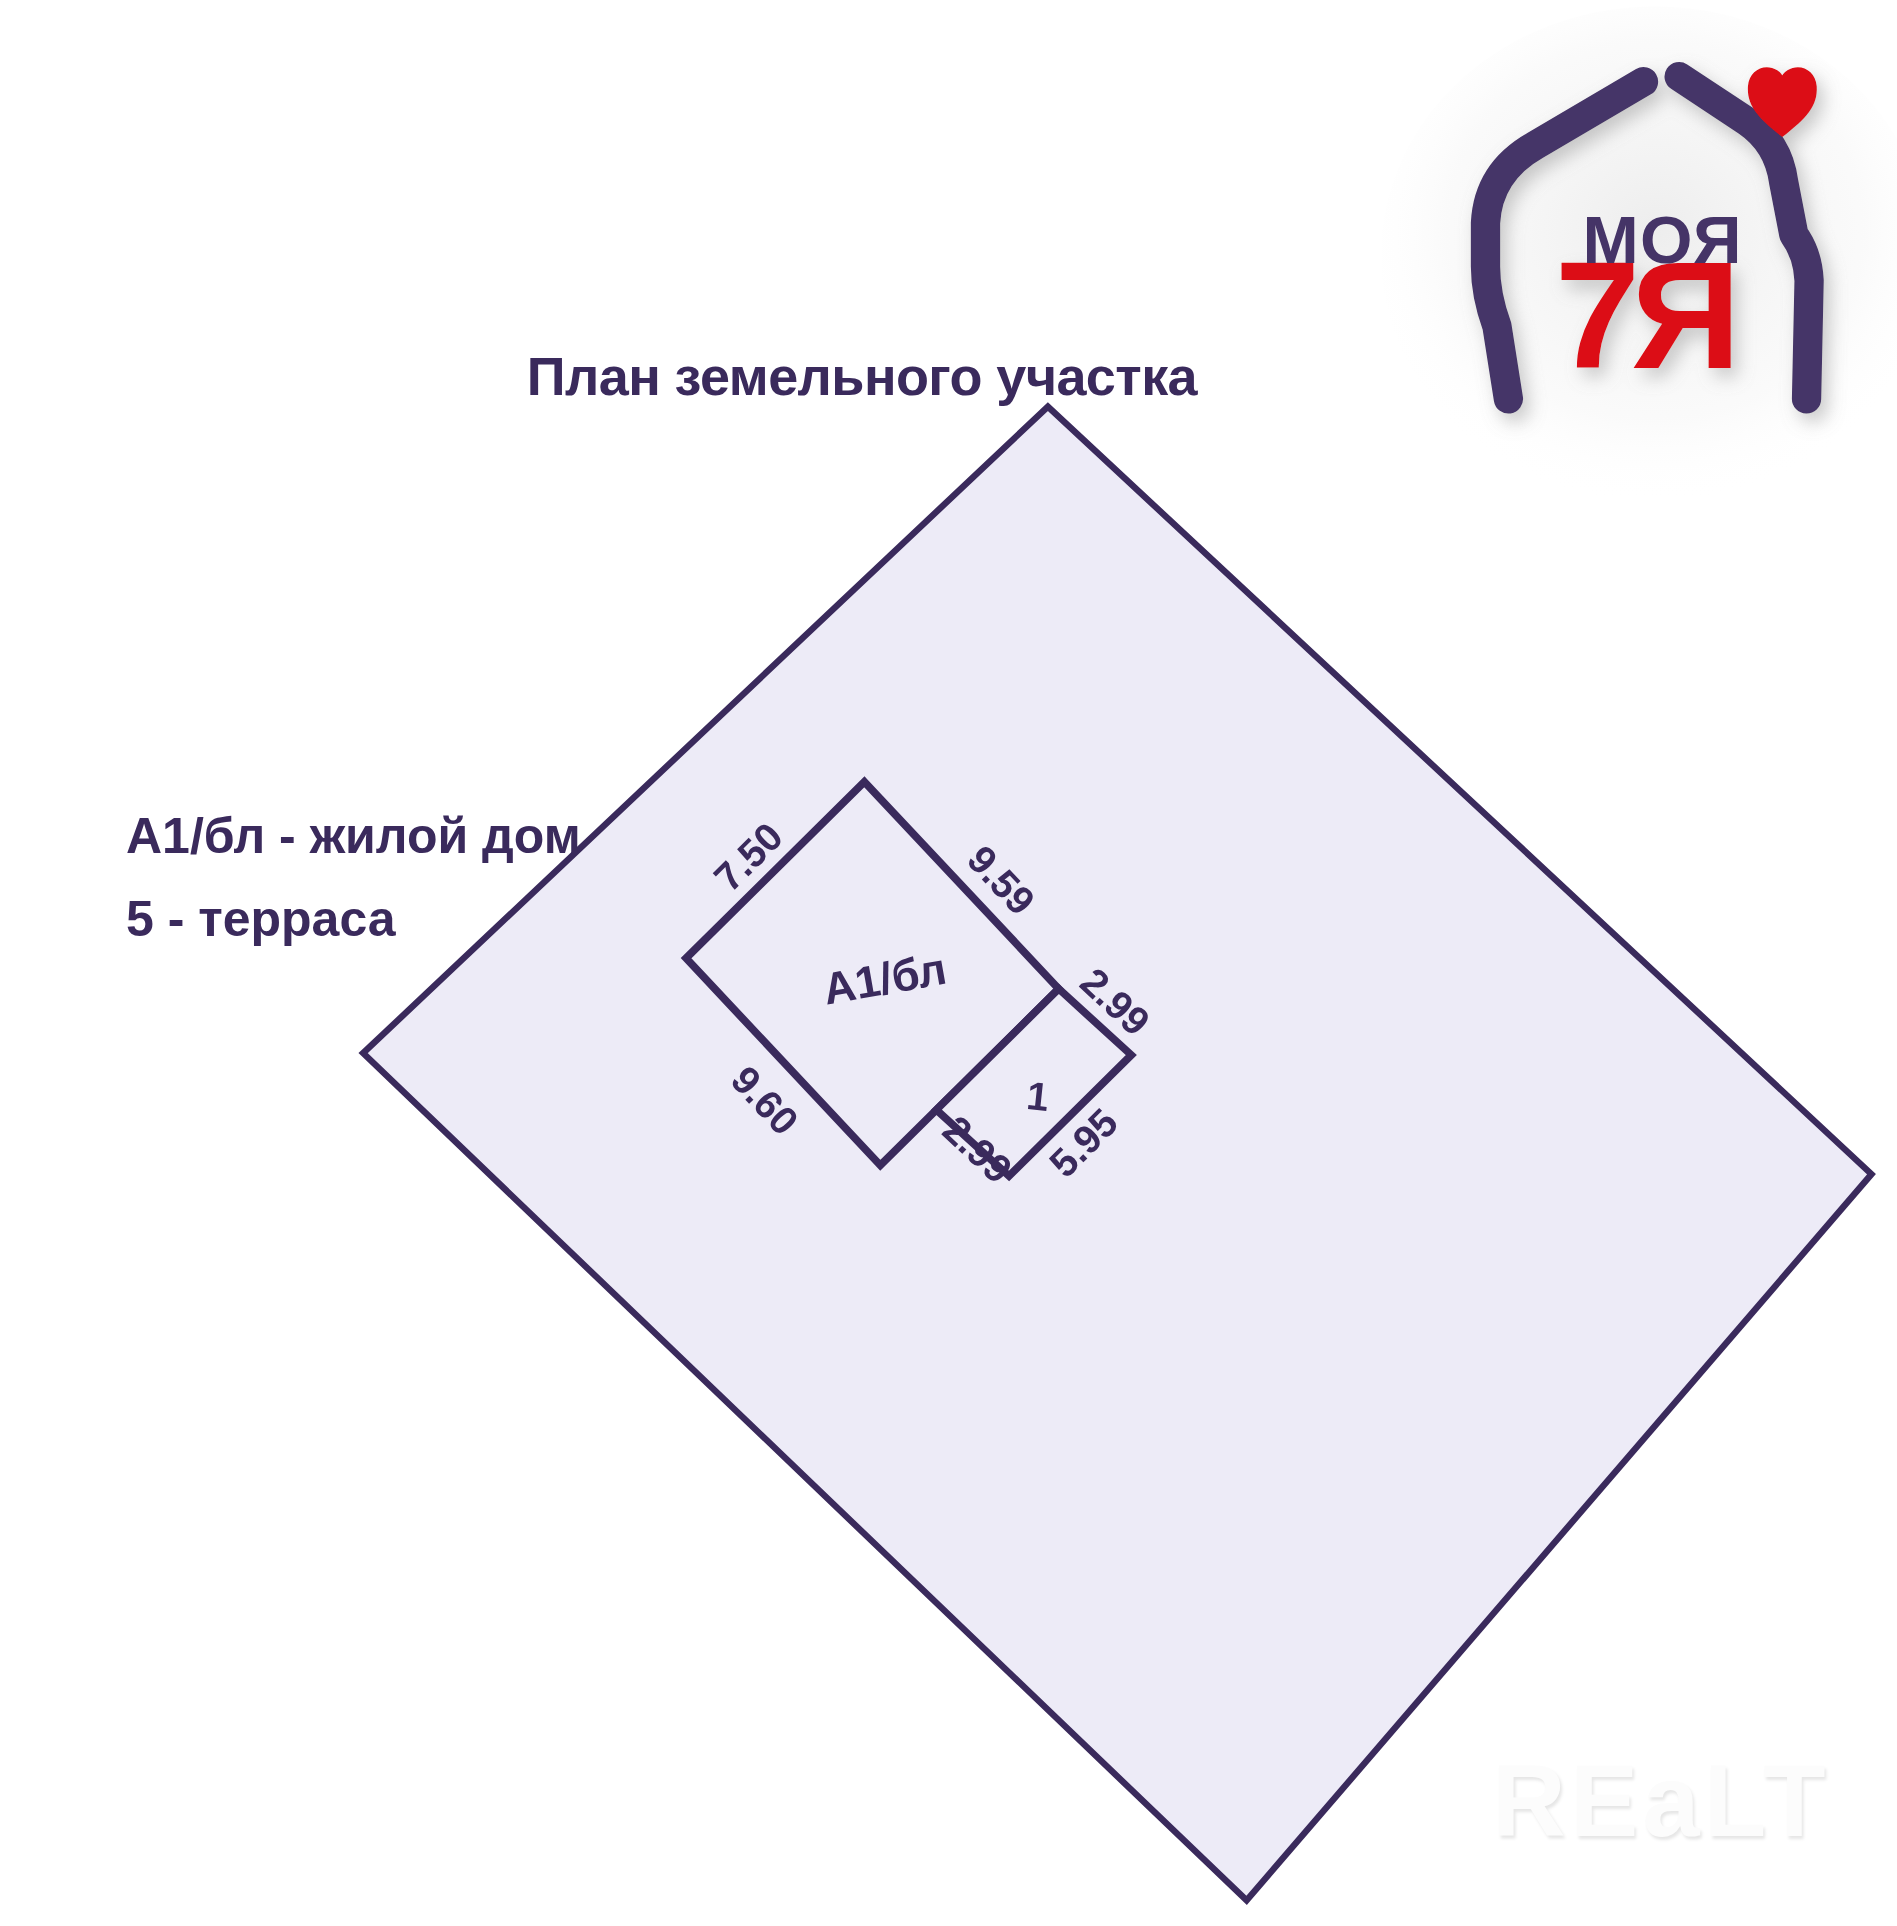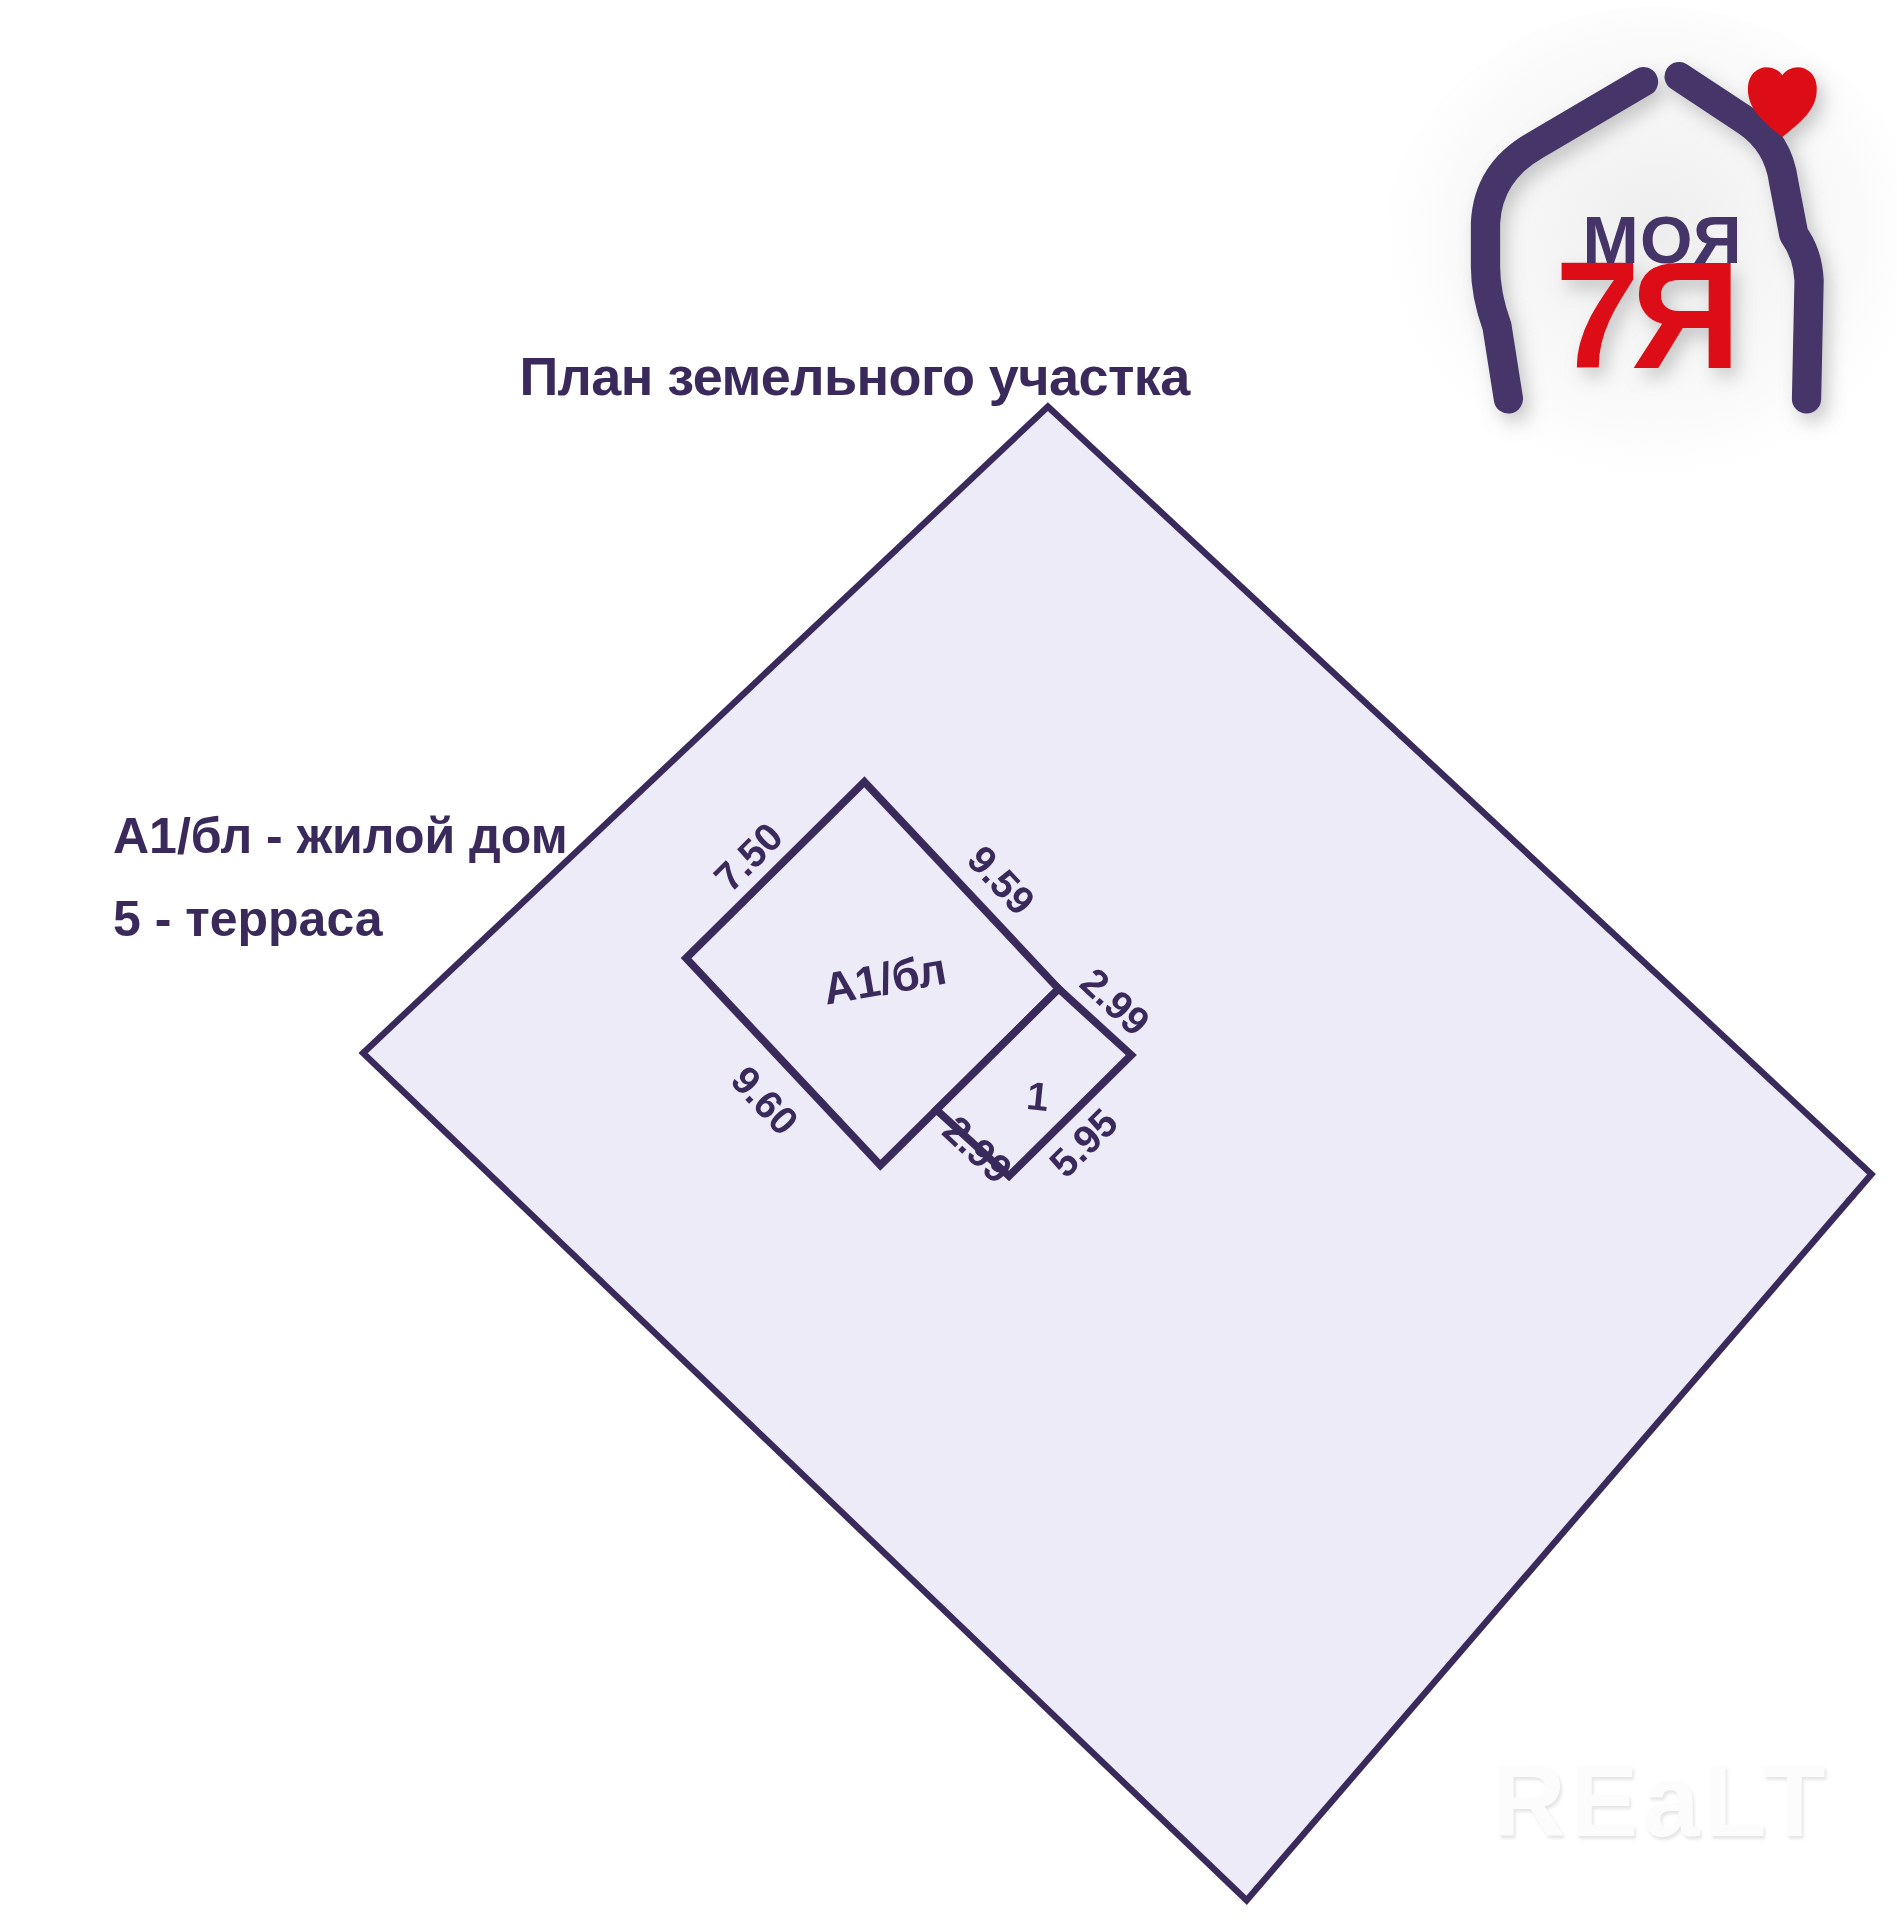--- a/index.html
+++ b/index.html
@@ -40,33 +40,33 @@
     text-anchor:middle;
   }
   .page-title{
     position:absolute;
     left:512px;top:345px;
     width:685px;
     font-size:54px;
     font-weight:800;
     letter-spacing:-0.6px;
     color:var(--primary);
-    text-align:center;
+    text-align:right;
     white-space:nowrap;
   }
   .legend{
     position:absolute;
     left:113px;top:795px;
     color:var(--primary);
     font-size:50px;
     font-weight:800;
     line-height:83px;
     white-space:nowrap;
   }
-  .legend .legend-line{display:block;}
+  .legend .legend-line{display:block;margin-left:13px;}
   .watermark{
     position:absolute;
     left:1492px;top:1743px;
     font-size:102px;
     font-weight:700;
     letter-spacing:4.5px;
     color:var(--watermark);
     text-shadow:1.9px 2.5px 3.2px rgba(0,0,0,0.10), -0.6px -0.6px 0.6px rgba(255,255,255,0.9);
     white-space:nowrap;
   }

